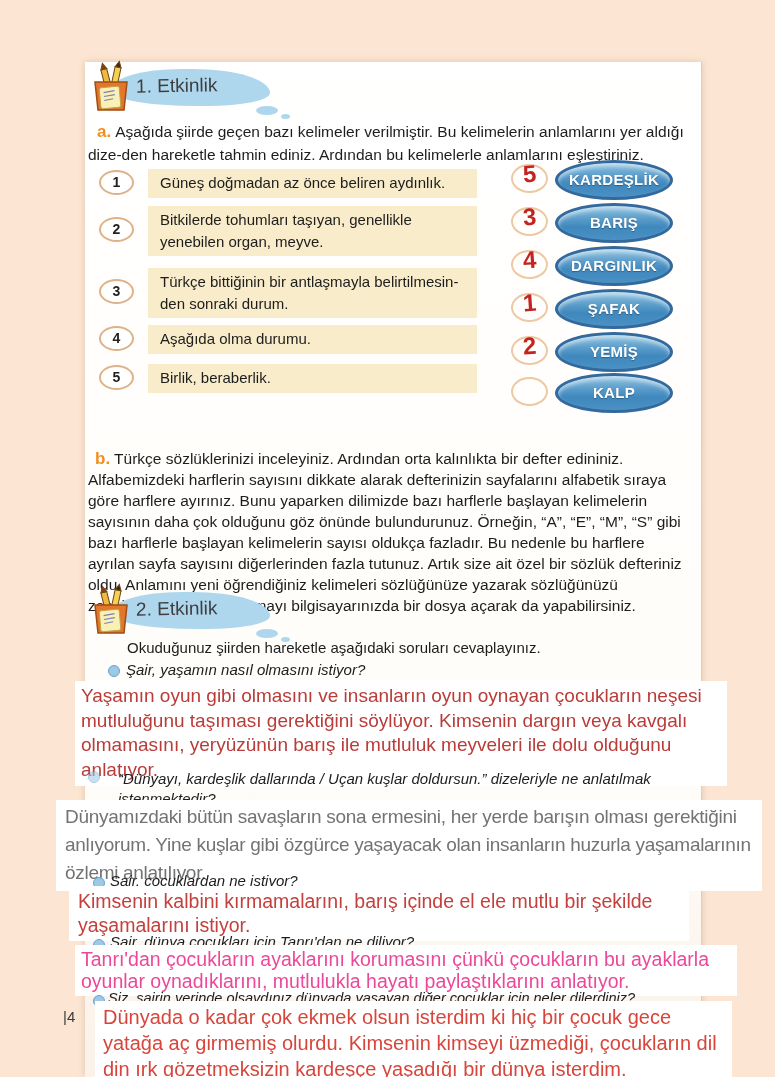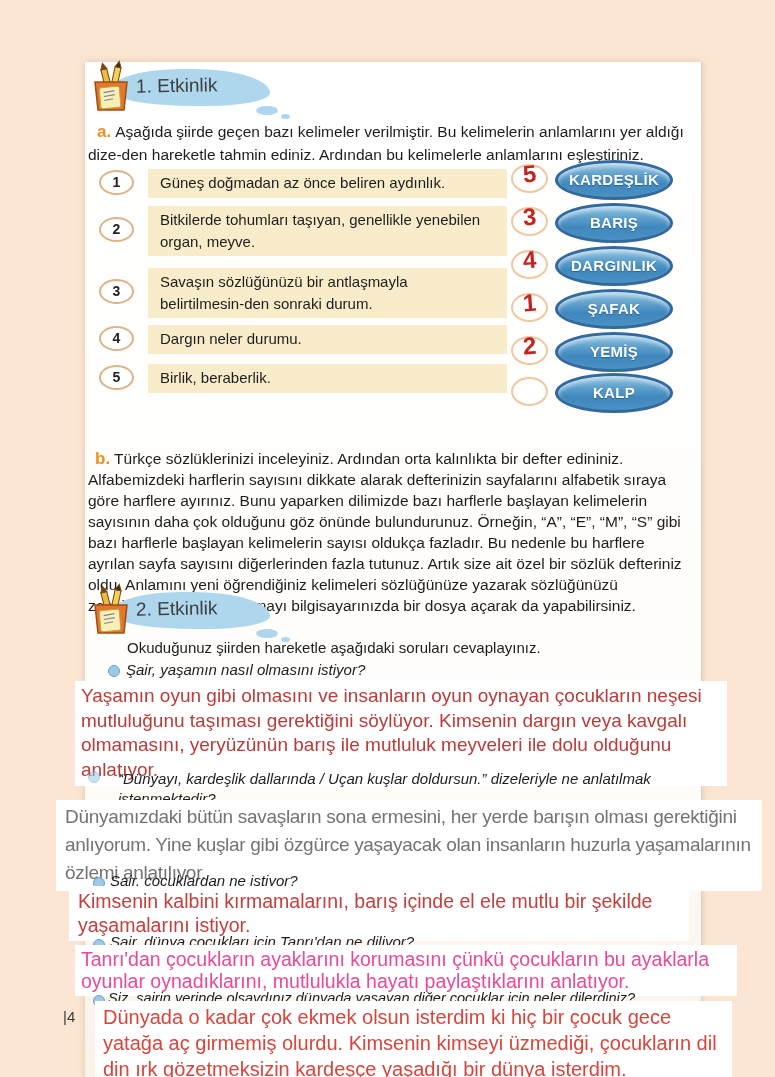--- a/index.html
+++ b/index.html
@@ -28,21 +28,21 @@
   #para-b{top:448px;text-indent:7px;line-height:21px;}
   .plabel{color:#f08f1e;font-weight:bold;font-size:17px;margin-right:4px;}
 
   
   .def-row{position:absolute;left:98px;width:390px;}
   #def0{top:169px;} #def1{top:206px;} #def2{top:268px;} #def3{top:325px;} #def4{top:364px;}
   .def-num{position:absolute;left:1px;width:31px;height:21px;border:2px solid #ddb289;border-radius:50%;
            background:#fff;text-align:center;font-weight:bold;font-size:14px;line-height:21px;color:#222;}
   #def0 .def-num,#def3 .def-num,#def4 .def-num{top:1px;}
   #def1 .def-num,#def2 .def-num{top:11px;}
-  .def-box{position:absolute;left:50px;top:0;width:359px;background:#f8ecca;
+  .def-box{position:absolute;left:50px;top:0;width:329px;background:#f8ecca;
            font-size:15px;line-height:21.5px;padding:3px 14px 4px 12px;box-sizing:border-box;}
 
   
   .word-row{position:absolute;left:511px;width:170px;height:40px;}
   #word0{top:160px;} #word1{top:203px;} #word2{top:246px;} #word3{top:289px;} #word4{top:332px;} #word5{top:373px;}
   .ans-circle{position:absolute;left:0;top:4px;width:33px;height:25px;border:2px solid #ecc9a2;border-radius:50%;}
   .ans-num{position:absolute;left:0;top:0;width:37px;text-align:center;font-size:24px;font-weight:bold;
            color:#c32420;transform:rotate(-4deg);}
   .word-btn{position:absolute;left:44px;top:0;width:112px;height:34px;border-radius:50%;
             border:3px solid #33699c;
@@ -110,25 +110,25 @@
   <div class="def-row" id="def0">
     <div class="def-num">1</div>
     <div class="def-box">Güneş doğmadan az önce beliren aydınlık.</div>
   </div>
   <div class="def-row" id="def1">
     <div class="def-num">2</div>
     <div class="def-box">Bitkilerde tohumları taşıyan, genellikle yenebilen organ, meyve.</div>
   </div>
   <div class="def-row" id="def2">
     <div class="def-num">3</div>
-    <div class="def-box">Savaşın sözlüğünüzü bir antlaşmayla belirtilmesin-den sonraki durum.</div>
+    <div class="def-box">Türkçe bittiğinin bir antlaşmayla belirtilmesin-den sonraki durum.</div>
   </div>
   <div class="def-row" id="def3">
     <div class="def-num">4</div>
-    <div class="def-box">Dargın neler durumu.</div>
+    <div class="def-box">Aşağıda olma durumu.</div>
   </div>
   <div class="def-row" id="def4">
     <div class="def-num">5</div>
     <div class="def-box">Birlik, beraberlik.</div>
   </div>
 
   <div class="word-row" id="word0">
     <div class="ans-circle"></div>
     <div class="ans-num">5</div>
     <div class="word-btn">KARDEŞLİK</div>

